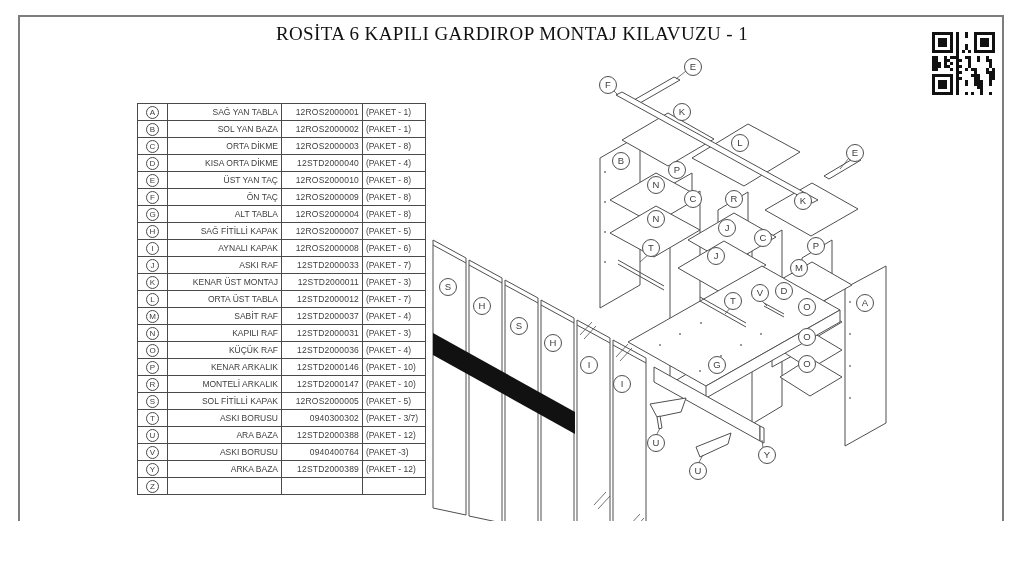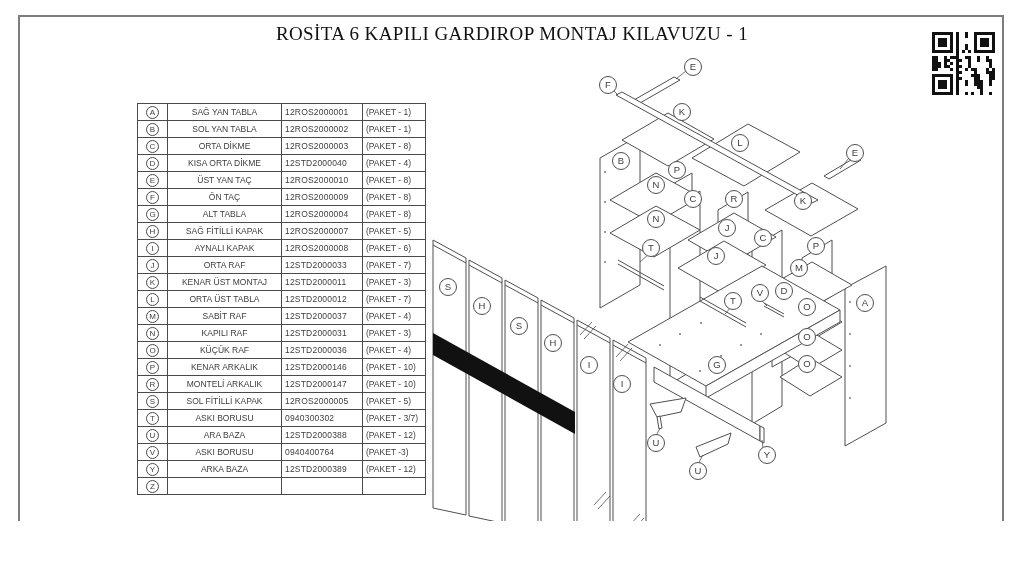--- a/index.html
+++ b/index.html
@@ -9,22 +9,22 @@
          border:2px solid #7d7d7d;box-sizing:border-box;pointer-events:none;}
   .bottom-bar{position:absolute;left:0;top:569px;width:1024px;height:7px;background:#474747;}
   .title{position:absolute;left:0;top:23px;width:1024px;text-align:center;
          font-family:"Liberation Serif",serif;font-size:19px;letter-spacing:.4px;color:#111;}
   
   table.parts{position:absolute;left:137px;top:103px;border-collapse:collapse;
               table-layout:fixed;font-size:8.5px;color:#3c3c3c;}
   table.parts td{border:1px solid #4a4a4a;height:17px;padding:0 3px;
                  white-space:nowrap;overflow:hidden;box-sizing:border-box;}
   td.c-code{width:30px;text-align:center;}
-  td.c-name{width:114px;text-align:center;}
-  td.c-no{width:81px;text-align:left;letter-spacing:.2px;}
+  td.c-name{width:114px;text-align:right;}
+  td.c-no{width:81px;text-align:right;letter-spacing:.2px;}
   td.c-pk{width:63px;text-align:left;}
   .code-badge{display:inline-block;width:13px;height:13px;line-height:12px;border:1px solid #4a4a4a;
               border-radius:50%;text-align:center;font-size:8px;box-sizing:border-box;background:#fff;}
   
   svg.diagram{position:absolute;left:0;top:0;}
   .doc-no{position:absolute;left:929px;top:527px;width:102px;height:21px;border:1px solid #5a5a5a;
           background:#fdfdfd;font-family:Liberation Serif, serif;font-size:13.5px;color:#111;
           text-align:center;line-height:20px;letter-spacing:.5px;box-sizing:border-box;}
 </style>
 </head>
@@ -151,21 +151,21 @@
   <table class="parts">
     <tbody>
         <tr>
           <td class="c-code"><span class="code-badge">A</span></td>
           <td class="c-name">SAĞ YAN TABLA</td>
           <td class="c-no">12ROS2000001</td>
           <td class="c-pk">(PAKET - 1)</td>
         </tr>
         <tr>
           <td class="c-code"><span class="code-badge">B</span></td>
-          <td class="c-name">SOL YAN TABLA</td>
+          <td class="c-name">SOL YAN BAZA</td>
           <td class="c-no">12ROS2000002</td>
           <td class="c-pk">(PAKET - 1)</td>
         </tr>
         <tr>
           <td class="c-code"><span class="code-badge">C</span></td>
           <td class="c-name">ORTA DİKME</td>
           <td class="c-no">12ROS2000003</td>
           <td class="c-pk">(PAKET - 8)</td>
         </tr>
         <tr>
@@ -199,21 +199,21 @@
           <td class="c-pk">(PAKET - 5)</td>
         </tr>
         <tr>
           <td class="c-code"><span class="code-badge">I</span></td>
           <td class="c-name">AYNALI KAPAK</td>
           <td class="c-no">12ROS2000008</td>
           <td class="c-pk">(PAKET - 6)</td>
         </tr>
         <tr>
           <td class="c-code"><span class="code-badge">J</span></td>
-          <td class="c-name">ORTA RAF</td>
+          <td class="c-name">ASKI RAF</td>
           <td class="c-no">12STD2000033</td>
           <td class="c-pk">(PAKET - 7)</td>
         </tr>
         <tr>
           <td class="c-code"><span class="code-badge">K</span></td>
           <td class="c-name">KENAR ÜST MONTAJ</td>
           <td class="c-no">12STD2000011</td>
           <td class="c-pk">(PAKET - 3)</td>
         </tr>
         <tr>

